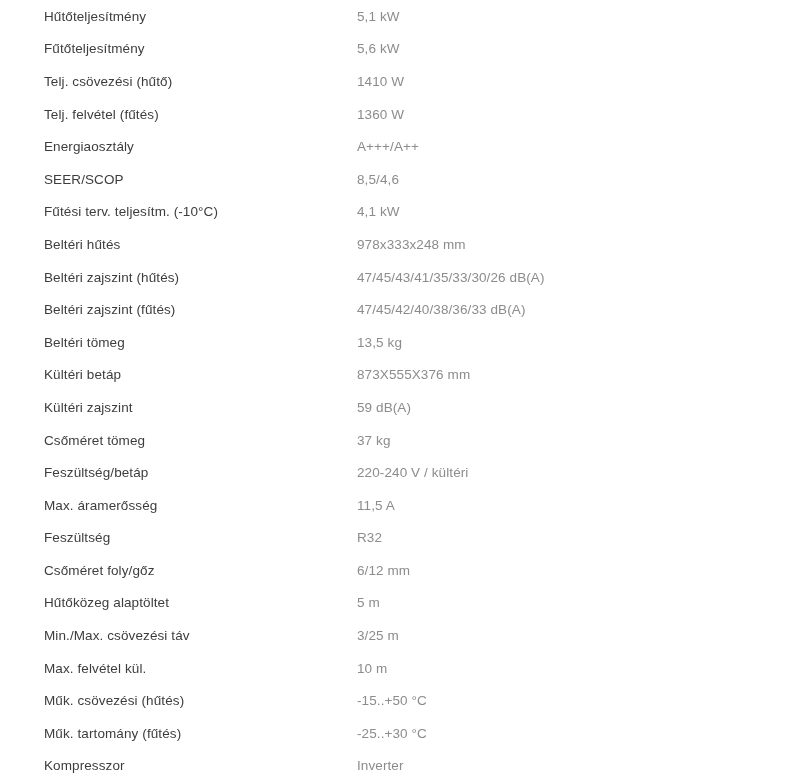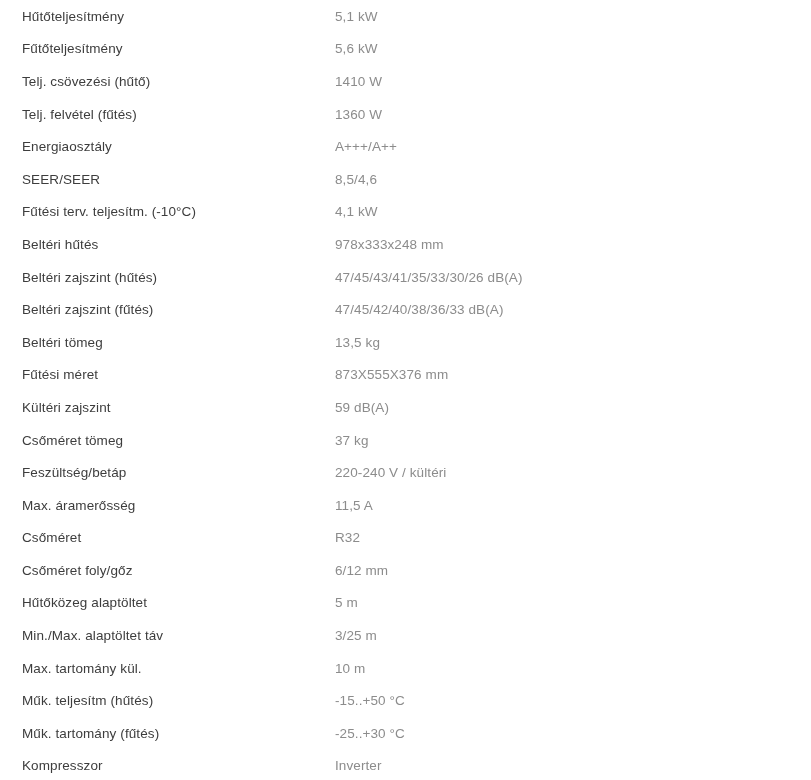--- a/index.html
+++ b/index.html
@@ -22,21 +22,21 @@
   .spec-table tr {
     height: 32.6px;
   }
   .spec-table td {
     vertical-align: middle;
     padding: 0;
     border: none;
   }
   td.label-cell {
     width: 272px;
-    padding-left: 22px;
+    padding-left: 44px;
     font-size: 13.5px;
     color: #3d3d3d;
     letter-spacing: 0.1px;
     white-space: nowrap;
   }
   td.value-cell {
     width: 539px;
     padding-left: 313px;
     font-size: 13.5px;
     color: #8c8c8c;
@@ -67,21 +67,21 @@
       </tr>
       <tr>
         <td class="label-cell">Telj. felvétel (fűtés)</td>
         <td class="value-cell">1360 W</td>
       </tr>
       <tr>
         <td class="label-cell">Energiaosztály</td>
         <td class="value-cell">A+++/A++</td>
       </tr>
       <tr>
-        <td class="label-cell">SEER/SEER</td>
+        <td class="label-cell">SEER/SCOP</td>
         <td class="value-cell">8,5/4,6</td>
       </tr>
       <tr>
         <td class="label-cell">Fűtési terv. teljesítm. (-10°C)</td>
         <td class="value-cell">4,1 kW</td>
       </tr>
       <tr>
         <td class="label-cell">Beltéri hűtés</td>
         <td class="value-cell">978x333x248 mm</td>
       </tr>
@@ -91,61 +91,61 @@
       </tr>
       <tr>
         <td class="label-cell">Beltéri zajszint (fűtés)</td>
         <td class="value-cell">47/45/42/40/38/36/33 dB(A)</td>
       </tr>
       <tr>
         <td class="label-cell">Beltéri tömeg</td>
         <td class="value-cell">13,5 kg</td>
       </tr>
       <tr>
-        <td class="label-cell">Fűtési méret</td>
+        <td class="label-cell">Kültéri betáp</td>
         <td class="value-cell">873X555X376 mm</td>
       </tr>
       <tr>
         <td class="label-cell">Kültéri zajszint</td>
         <td class="value-cell">59 dB(A)</td>
       </tr>
       <tr>
         <td class="label-cell">Csőméret tömeg</td>
         <td class="value-cell">37 kg</td>
       </tr>
       <tr>
         <td class="label-cell">Feszültség/betáp</td>
         <td class="value-cell">220-240 V / kültéri</td>
       </tr>
       <tr>
         <td class="label-cell">Max. áramerősség</td>
         <td class="value-cell">11,5 A</td>
       </tr>
       <tr>
-        <td class="label-cell">Csőméret</td>
+        <td class="label-cell">Feszültség</td>
         <td class="value-cell">R32</td>
       </tr>
       <tr>
         <td class="label-cell">Csőméret foly/gőz</td>
         <td class="value-cell">6/12 mm</td>
       </tr>
       <tr>
         <td class="label-cell">Hűtőközeg alaptöltet</td>
         <td class="value-cell">5 m</td>
       </tr>
       <tr>
-        <td class="label-cell">Min./Max. alaptöltet táv</td>
+        <td class="label-cell">Min./Max. csövezési táv</td>
         <td class="value-cell">3/25 m</td>
       </tr>
       <tr>
-        <td class="label-cell">Max. tartomány kül.</td>
+        <td class="label-cell">Max. felvétel kül.</td>
         <td class="value-cell">10 m</td>
       </tr>
       <tr>
-        <td class="label-cell">Műk. teljesítm (hűtés)</td>
+        <td class="label-cell">Műk. csövezési (hűtés)</td>
         <td class="value-cell">-15..+50 °C</td>
       </tr>
       <tr>
         <td class="label-cell">Műk. tartomány (fűtés)</td>
         <td class="value-cell">-25..+30 °C</td>
       </tr>
       <tr>
         <td class="label-cell">Kompresszor</td>
         <td class="value-cell">Inverter</td>
       </tr>

